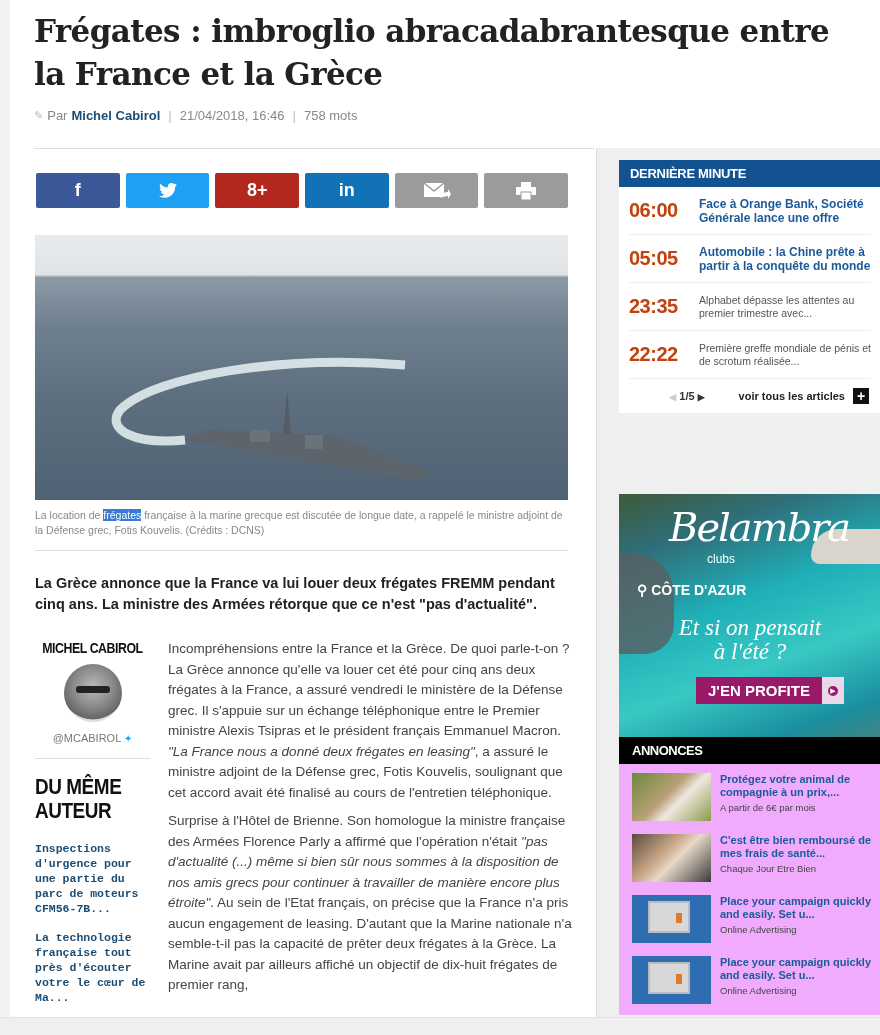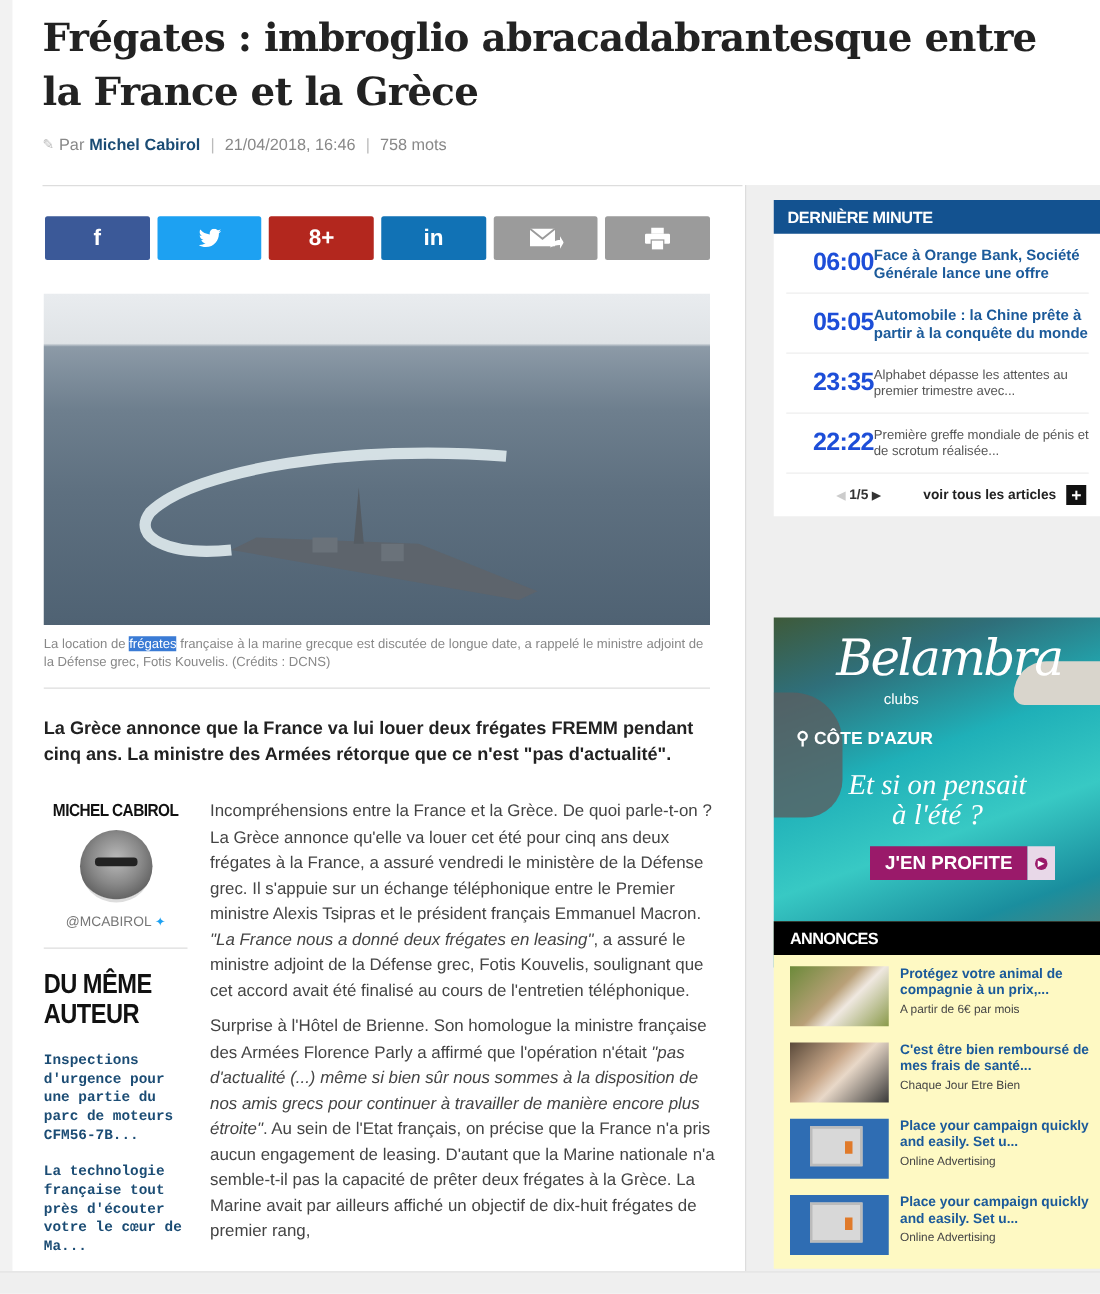--- a/index.html
+++ b/index.html
@@ -41,21 +41,21 @@
 
   .body-text { position: absolute; left: 158px; top: 639px; width: 405px; font-size: 13.5px; line-height: 20.5px; color: #444; }
   .body-text p { margin-bottom: 8px; }
   .body-text em { font-style: italic; }
 
   
   .sidebar { position: absolute; left: 586px; top: 148px; width: 284px; height: 869px; background: #efefef; border-left: 1px solid #ddd; }
   .dm-box { position: absolute; left: 22px; top: 12px; width: 262px; background: #fff; }
   .dm-head { height: 27px; background: #135290; color: #fff; font-weight: bold; font-size: 13px; padding-left: 11px; line-height: 27px; letter-spacing: -0.3px; }
   .dm-item { display: flex; align-items: center; margin: 0 10px; border-bottom: 1px solid #eee; height: 48px; }
-  .dm-time { width: 70px; font-size: 20px; font-weight: bold; color: #1d4ed8; text-align: right; letter-spacing: -0.5px; }
+  .dm-time { width: 70px; font-size: 20px; font-weight: bold; color: #c2410c; text-align: left; letter-spacing: -0.5px; }
   .dm-title { flex: 1; font-size: 12px; line-height: 14px; }
   .dm-title.strong { color: #1b5a9a; font-weight: bold; }
   .dm-title.light { color: #555; font-size: 10.5px; line-height: 13px; }
   .dm-foot { display: flex; align-items: center; justify-content: flex-end; height: 34px; padding: 0 12px; font-size: 11px; gap: 34px; }
   .dm-pager { color: #333; font-weight: bold; }
   .dm-pager .dim { color: #ccc; font-size: 9px; }
   .dm-all { font-weight: bold; color: #222; display: flex; align-items: center; gap: 8px; }
   .plus-box { width: 16px; height: 16px; background: #111; color: #fff; display: inline-flex; align-items: center; justify-content: center; font-size: 14px; line-height: 1; }
 
   .ad-belambra { position: absolute; left: 22px; top: 346px; width: 262px; height: 280px; overflow: hidden;
@@ -65,21 +65,21 @@
   .ad-belambra .rock-b { position: absolute; left: 0; bottom: 0; width: 75px; height: 30px; background: #c9bfae; border-radius: 0 40px 0 0; }
   .belambra-logo { position: absolute; left: 50px; top: 10px; font-family: "DejaVu Serif", serif; font-style: italic; font-size: 40px; color: #fff; letter-spacing: -2px; }
   .belambra-clubs { position: absolute; left: 88px; top: 58px; font-size: 12px; color: #fff; }
   .ad-loc { position: absolute; left: 18px; top: 88px; font-size: 14px; font-weight: bold; color: #fff; }
   .ad-slogan { position: absolute; left: 0; width: 262px; top: 122px; text-align: center; font-family: Liberation Serif, serif; font-style: italic; font-size: 23px; line-height: 24px; color: #fff; }
   .ad-cta { position: absolute; left: 77px; top: 183px; display: flex; }
   .ad-cta-label { background: #9a1a6a; color: #fff; font-size: 15px; font-weight: bold; padding: 5px 12px; }
   .ad-cta-arrow { background: #e8d8e8; width: 22px; display: flex; align-items: center; justify-content: center; }
   .ad-cta-arrow span { width: 10px; height: 10px; border-radius: 50%; background: #9a1a6a; color: #fff; font-size: 7px; display: flex; align-items: center; justify-content: center; }
 
-  .annonces { position: absolute; left: 22px; top: 589px; width: 262px; height: 278px; background: #fef9c3; }
+  .annonces { position: absolute; left: 22px; top: 589px; width: 262px; height: 278px; background: #f0abfc; }
   .ann-head { height: 27px; background: #000; color: #fff; font-weight: bold; font-size: 13px; line-height: 27px; padding-left: 13px; letter-spacing: -0.5px; }
   .ann-item { display: flex; margin: 9px 0 0 13px; height: 52px; }
   .ann-thumb { width: 79px; height: 48px; flex: none; }
   .ann-text { margin-left: 9px; }
   .ann-title { font-size: 11px; line-height: 13px; color: #1b5a9a; font-weight: bold; }
   .ann-src { font-size: 9.5px; color: #444; margin-top: 3px; }
   .thumb-pet { background: linear-gradient(135deg, #6c8a3a 0%, #b9a078 45%, #efe8e0 60%, #8a9a4a 100%); }
   .thumb-health { background: linear-gradient(135deg, #5a4a3a 0%, #c9a88a 40%, #e8d8c8 55%, #3a3a3a 100%); }
   .thumb-adv { background: #2f6db3; position: relative; }
   .thumb-adv::before { content: ""; position: absolute; left: 16px; top: 6px; width: 38px; height: 28px; background: #d8d8d8; border: 2px solid #bbb; }

